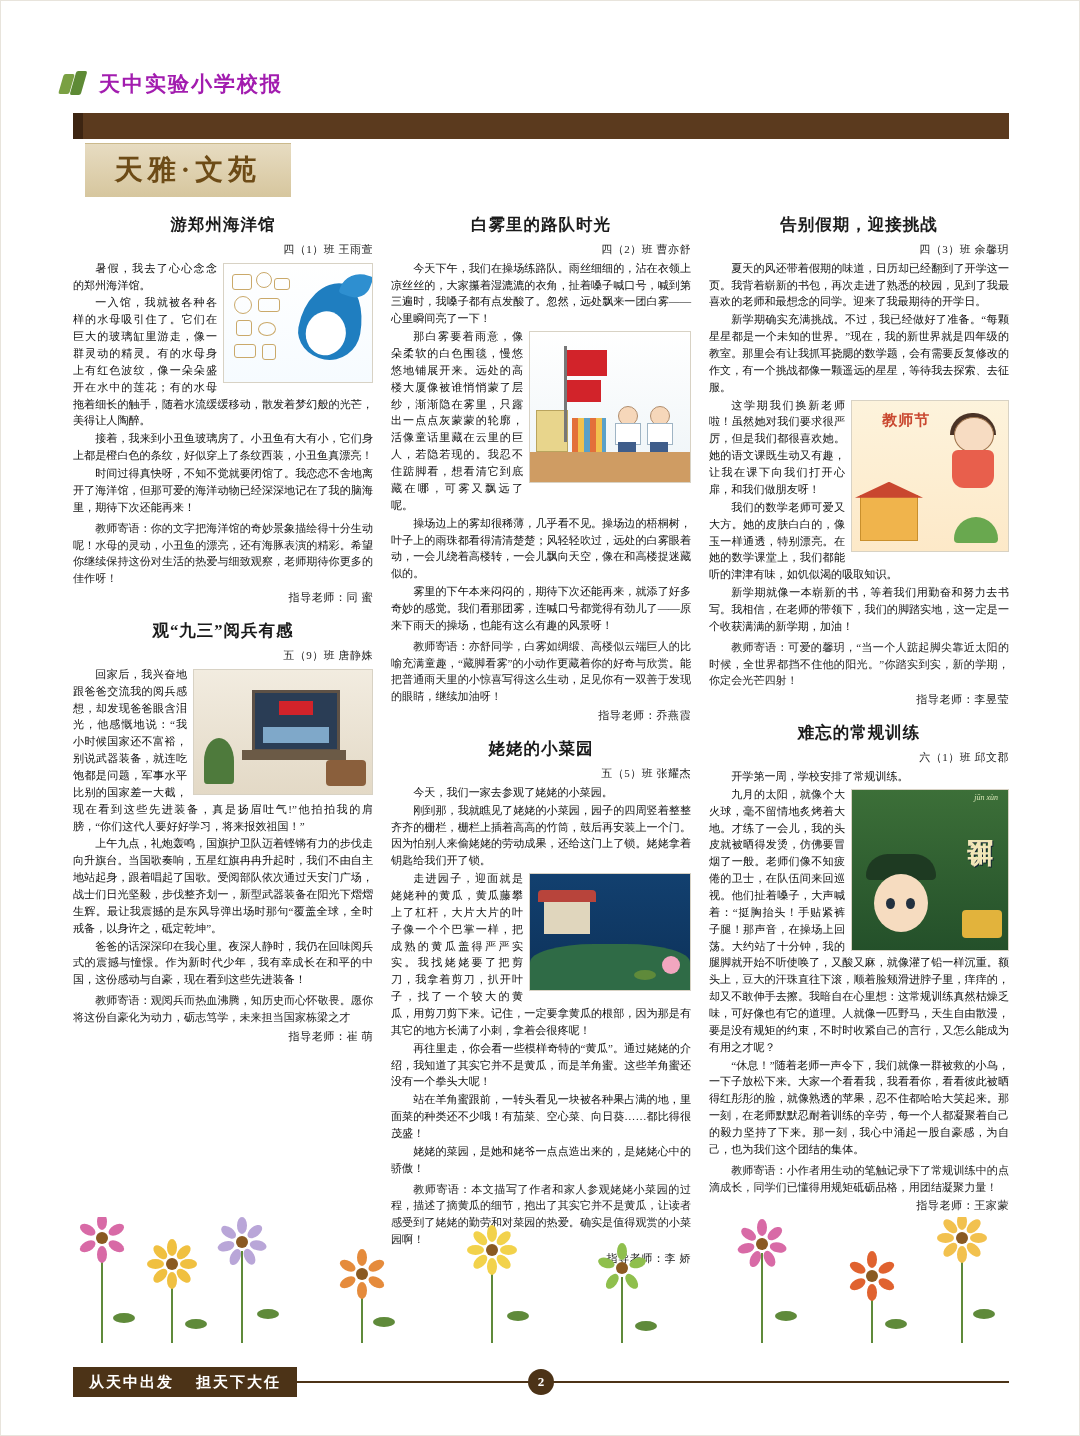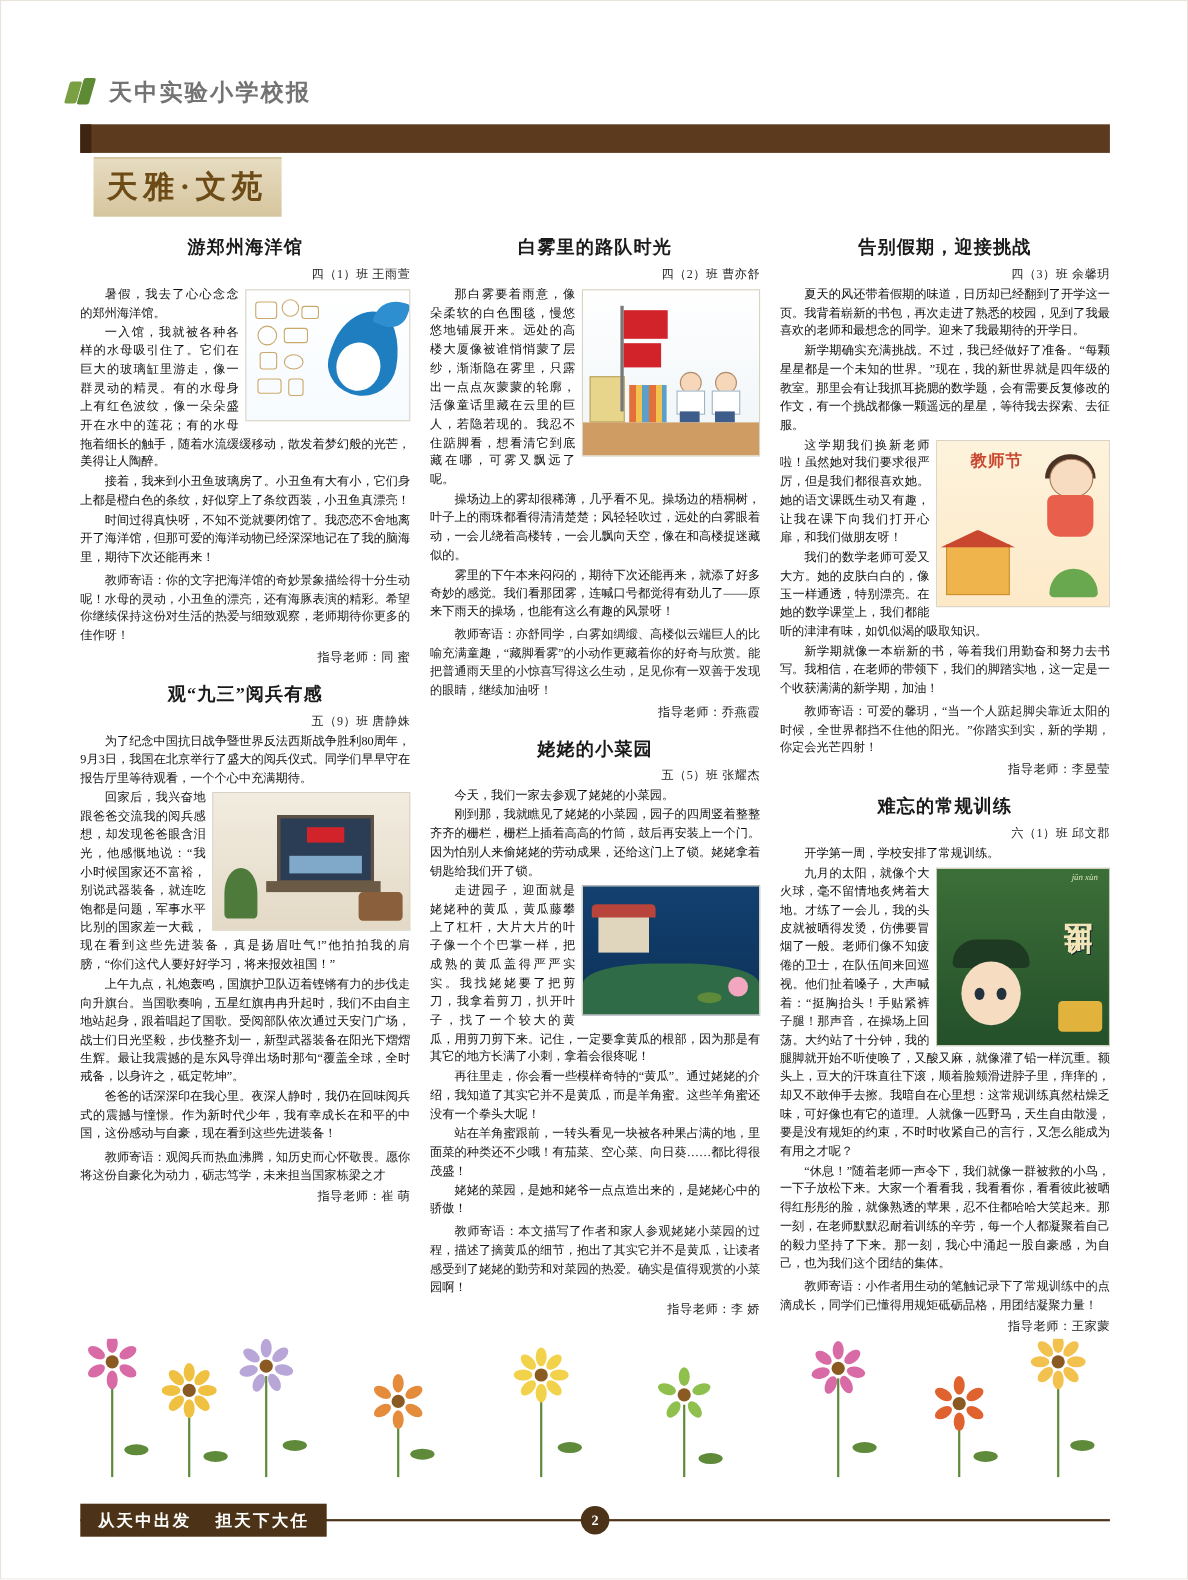--- a/index.html
+++ b/index.html
@@ -25,34 +25,34 @@
   .logo-mark{
     width:30px;height:26px;margin-right:8px;flex:none;
     position:relative;
   }
   .logo-mark span{
     position:absolute;background:#6a8f3c;border-radius:2px;
   }
   .logo-mark span:nth-child(1){left:0;top:3px;width:11px;height:20px;transform:skewX(-16deg);background:#7aa043;}
   .logo-mark span:nth-child(2){left:12px;top:0;width:11px;height:24px;transform:skewX(-16deg);background:#5e8a35;}
   .masthead-title{
-    font-size:21px;font-weight:bold;letter-spacing:2px;color:#737373;
+    font-size:21px;font-weight:bold;letter-spacing:2px;color:#a21caf;
     font-family:"Liberation Serif","DejaVu Serif",serif;
   }
   
   .brown-bar{
     position:absolute;left:72px;top:112px;width:936px;height:26px;
     background:#5b3a1e;
   }
   .brown-bar-left{
     position:absolute;left:72px;top:112px;width:10px;height:26px;background:#3d2512;
   }
   
   .section-plate{
-    position:absolute;left:84px;top:142px;width:171px;height:54px;
+    position:absolute;left:84px;top:142px;width:206px;height:54px;
     background:linear-gradient(180deg,#e7dcc2 0%,#ded0ae 55%,#d6c69e 100%);
     display:flex;align-items:center;justify-content:center;
     box-shadow:0 1px 0 #cbb98c inset;
   }
   .section-plate .txt{
     font-size:28px;font-weight:bold;letter-spacing:5px;color:#6d4b16;
     font-family:"Liberation Serif","DejaVu Serif",serif;
   }
   
   .content{
@@ -240,21 +240,20 @@
           <p>时间过得真快呀，不知不觉就要闭馆了。我恋恋不舍地离开了海洋馆，但那可爱的海洋动物已经深深地记在了我的脑海里，期待下次还能再来！</p>
         </div>
         <div class="note">教师寄语：你的文字把海洋馆的奇妙景象描绘得十分生动呢！水母的灵动，小丑鱼的漂亮，还有海豚表演的精彩。希望你继续保持这份对生活的热爱与细致观察，老师期待你更多的佳作呀！</div>
         <div class="teacher-line">指导老师：同 蜜</div>
       </div>
 
       <div class="article" style="margin-top:14px;">
         <div class="art-title">观“九三”阅兵有感</div>
         <div class="art-byline">五（9）班 唐静姝</div>
         <div class="art-body">
-          <p>为了纪念中国抗日战争暨世界反法西斯战争胜利80周年，9月3日，我国在北京举行了盛大的阅兵仪式。同学们早早守在报告厅里等待观看，一个个心中充满期待。</p>
 
           <div class="fig fig-tv">
             <div class="wall"></div>
             <div class="plant"></div>
             <div class="screen">
                 <b></b>
                 <i></i>
               </div>
             <div class="stand"></div>
             <div class="sofa"></div>
@@ -268,20 +267,21 @@
         <div class="teacher-line">指导老师：崔 萌</div>
       </div>
     </div>
 
     <div class="col">
 
       <div class="article">
         <div class="art-title">白雾里的路队时光</div>
         <div class="art-byline">四（2）班 曹亦舒</div>
         <div class="art-body">
+          <p>今天下午，我们在操场练路队。雨丝细细的，沾在衣领上凉丝丝的，大家攥着湿漉漉的衣角，扯着嗓子喊口号，喊到第三遍时，我嗓子都有点发酸了。忽然，远处飘来一团白雾——心里瞬间亮了一下！</p>
 
           <div class="fig fig-flag">
             <div class="sky"></div>
             <div class="building"></div>
             <div class="bars"></div>
             <div class="pole"></div>
             <div class="flag1"></div>
             <div class="flag2"></div>
             <div class="kid a">
                 <span class="head"></span>

